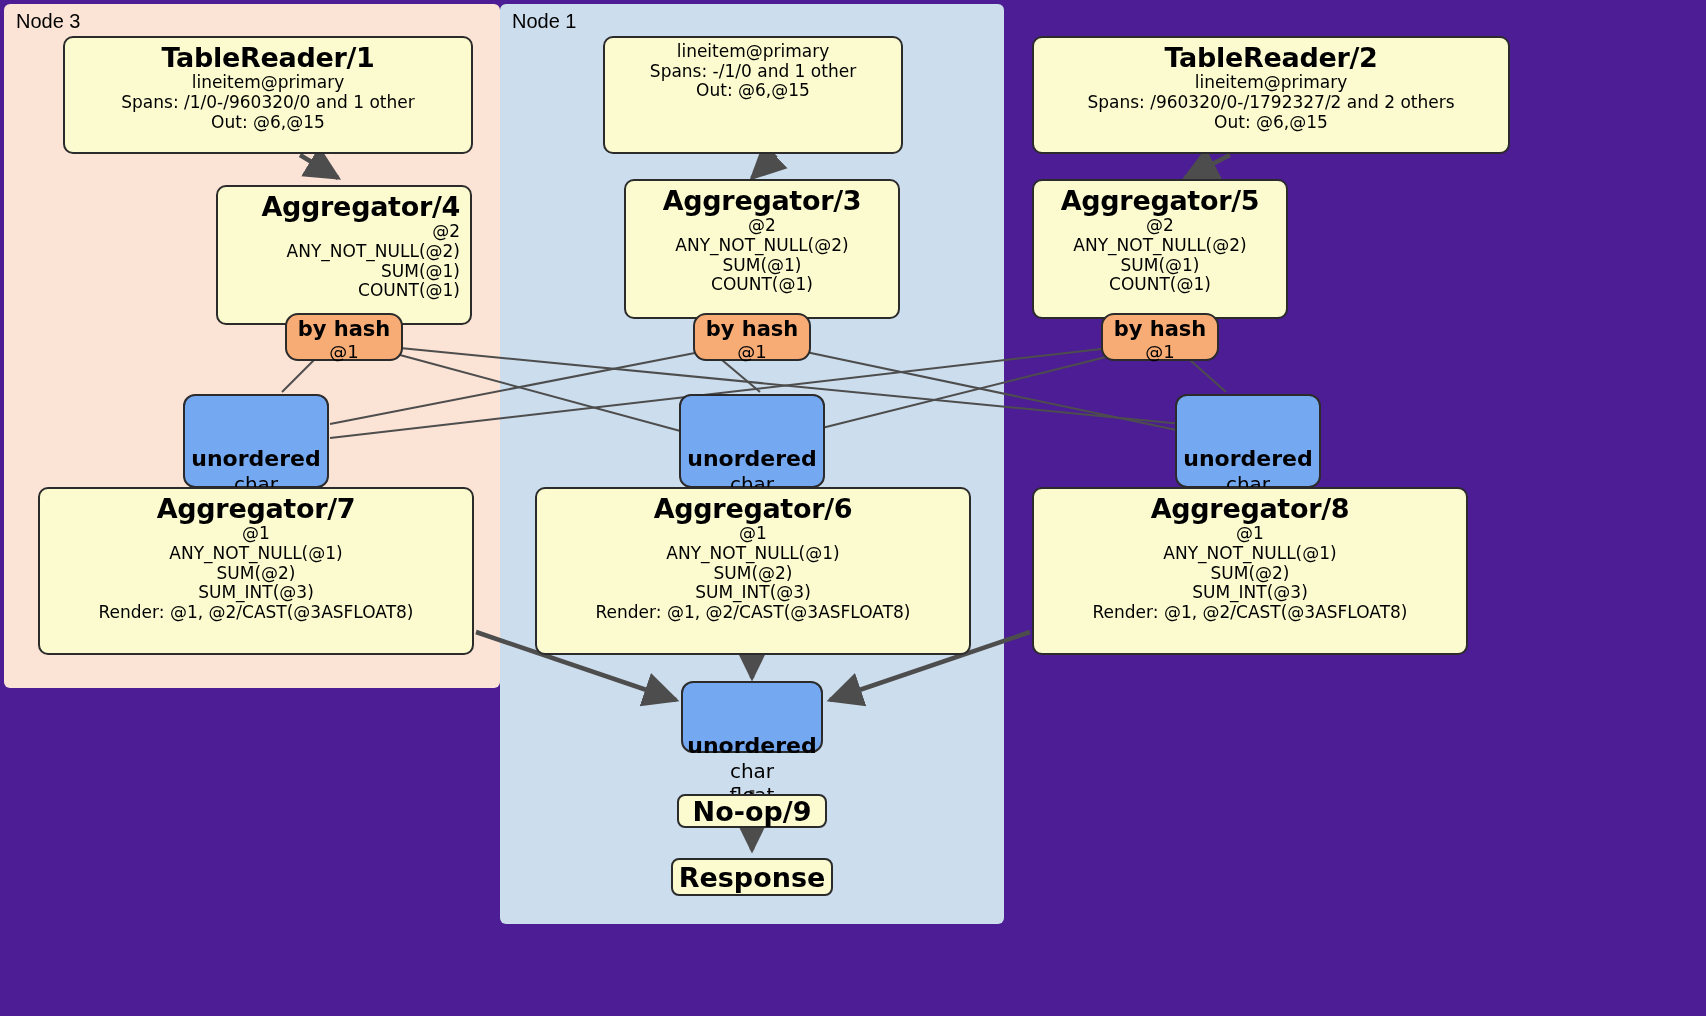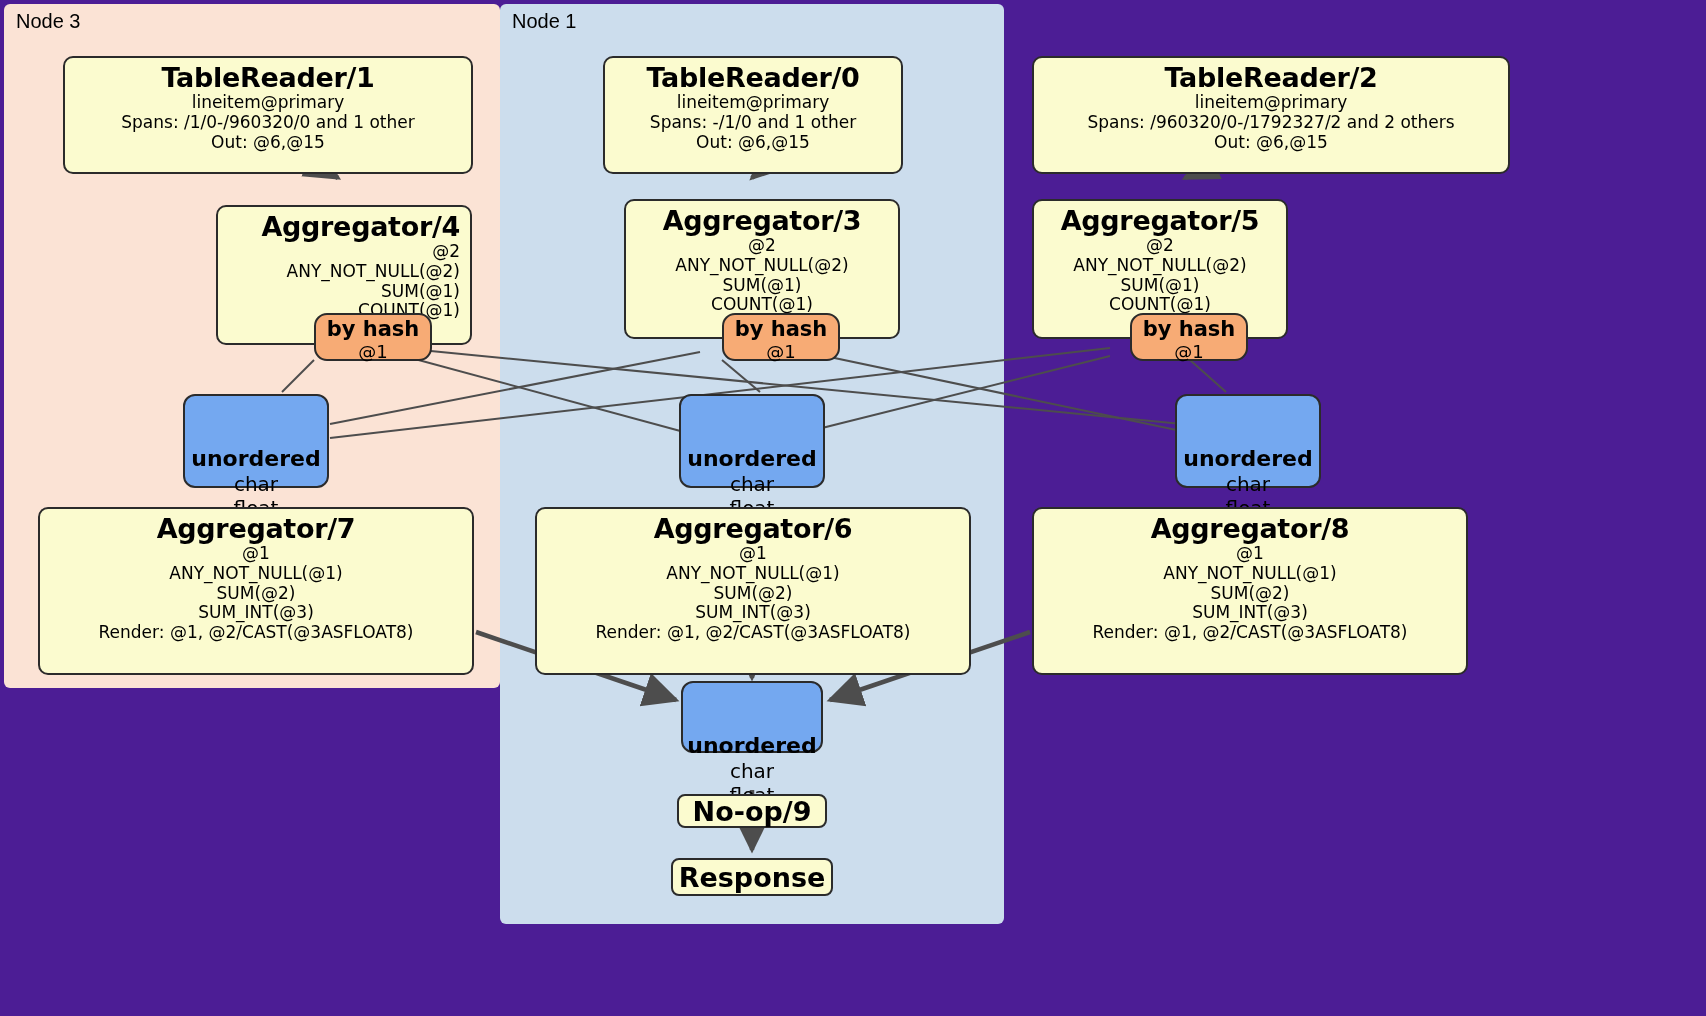--- a/index.html
+++ b/index.html
@@ -45,21 +45,20 @@
   .proc {
     position: absolute;
     box-sizing: border-box;
     background: #fbfbcf;
     border: 2px solid #2b2b2b;
     border-radius: 10px;
     text-align: center;
     padding: 4px 10px 6px 10px;
     color: #000;
     line-height: 1.16;
-    margin-top: 20px;
   }
   .proc .ttl {
     font-weight: bold;
     font-size: 27px;
     letter-spacing: -0.3px;
     white-space: nowrap;
   }
   .proc .ln {
     font-size: 17px;
     white-space: nowrap;
@@ -81,21 +80,20 @@
   .router {
     position: absolute;
     box-sizing: border-box;
     background: #f7ab75;
     border: 2px solid #2b2b2b;
     border-radius: 13px;
     text-align: center;
     color: #000;
     padding-top: 3px;
     line-height: 1.12;
-    margin-left: 29px;
   }
   .router .rt {
     font-weight: bold;
     font-size: 21px;
   }
   .router .rs {
     font-size: 18px;
   }
   .sync {
     position: absolute;
@@ -167,21 +165,20 @@
   </svg>
 
   <div class="proc" style="left:63px; top:36px; width:410px; height:118px;">
     <div class="ttl">TableReader/1</div>
     <div class="ln">lineitem@primary</div>
     <div class="ln">Spans: /1/0-/960320/0 and 1 other</div>
     <div class="ln">Out: @6,@15</div>
   </div>
 
   <div class="proc" style="left:603px; top:36px; width:300px; height:118px;">
-    <div class="ttl">TableReader/0</div>
     <div class="ln">lineitem@primary</div>
     <div class="ln">Spans: -/1/0 and 1 other</div>
     <div class="ln">Out: @6,@15</div>
   </div>
 
   <div class="proc" style="left:1032px; top:36px; width:478px; height:118px;">
     <div class="ttl">TableReader/2</div>
     <div class="ln">lineitem@primary</div>
     <div class="ln">Spans: /960320/0-/1792327/2 and 2 others</div>
     <div class="ln">Out: @6,@15</div>

